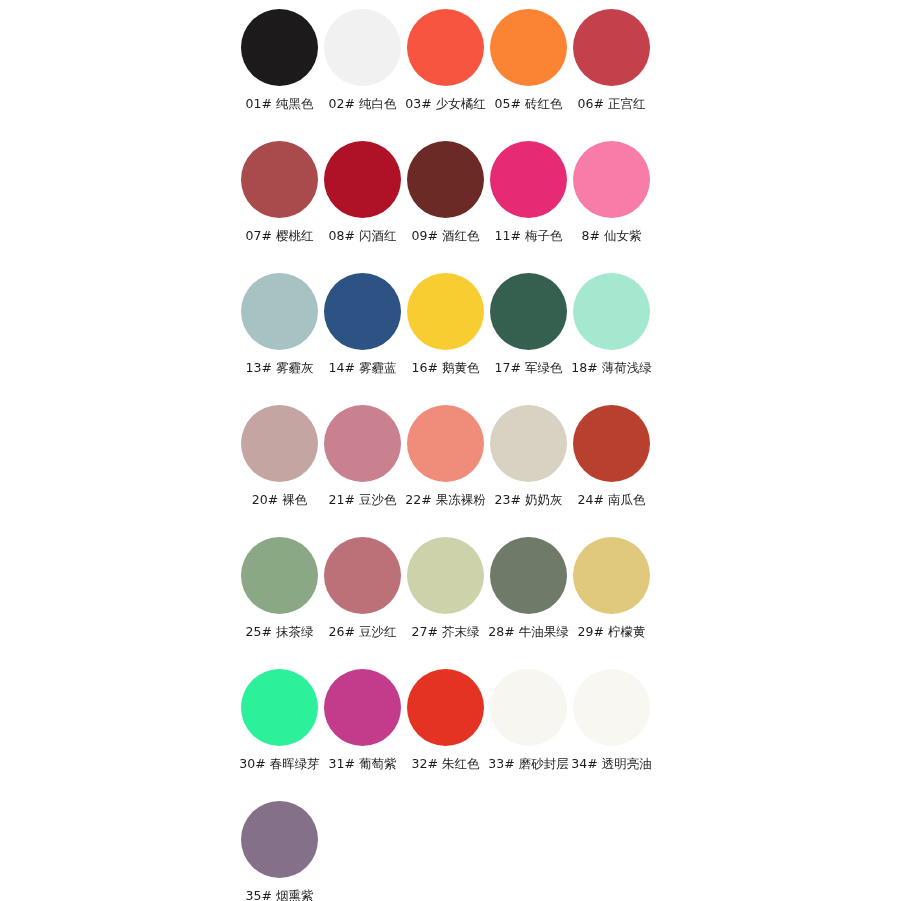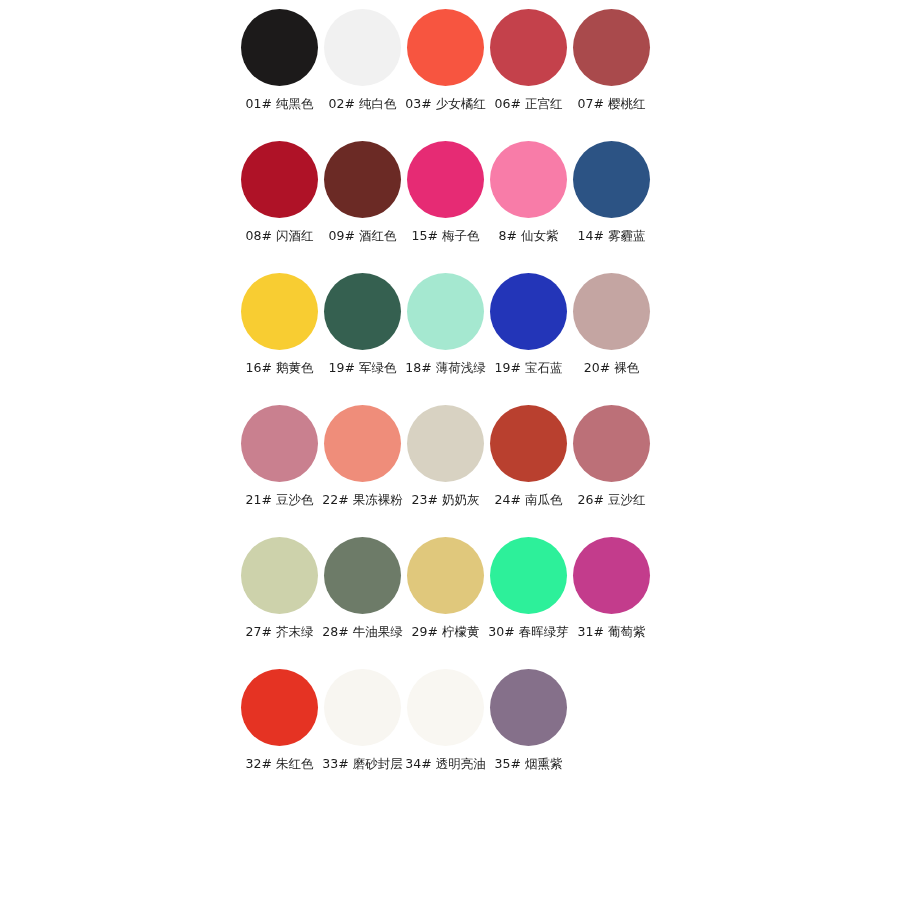--- a/index.html
+++ b/index.html
@@ -65,82 +65,90 @@
       </div>
       <div class="swatch-cell">
         <div class="swatch-dot" style="background: rgb(241, 241, 241);"></div>
         <div class="swatch-label">02# 纯白色</div>
       </div>
       <div class="swatch-cell">
         <div class="swatch-dot" style="background: rgb(247, 85, 64);"></div>
         <div class="swatch-label">03# 少女橘红</div>
       </div>
       <div class="swatch-cell">
+        <div class="swatch-dot" style="background: rgb(251, 131, 52);"></div>
+        <div class="swatch-label">05# 砖红色</div>
+      </div>
+      <div class="swatch-cell">
         <div class="swatch-dot" style="background: rgb(196, 65, 75);"></div>
         <div class="swatch-label">06# 正宫红</div>
       </div>
       <div class="swatch-cell">
         <div class="swatch-dot" style="background: rgb(169, 74, 76);"></div>
         <div class="swatch-label">07# 樱桃红</div>
       </div>
       <div class="swatch-cell">
         <div class="swatch-dot" style="background: rgb(175, 18, 39);"></div>
         <div class="swatch-label">08# 闪酒红</div>
       </div>
       <div class="swatch-cell">
         <div class="swatch-dot" style="background: rgb(107, 42, 37);"></div>
         <div class="swatch-label">09# 酒红色</div>
       </div>
       <div class="swatch-cell">
         <div class="swatch-dot" style="background: rgb(230, 43, 116);"></div>
-        <div class="swatch-label">15# 梅子色</div>
+        <div class="swatch-label">11# 梅子色</div>
       </div>
       <div class="swatch-cell">
         <div class="swatch-dot" style="background: rgb(248, 124, 168);"></div>
         <div class="swatch-label">8# 仙女紫</div>
+      </div>
+      <div class="swatch-cell">
+        <div class="swatch-dot" style="background: rgb(166, 194, 194);"></div>
+        <div class="swatch-label">13# 雾霾灰</div>
       </div>
       <div class="swatch-cell">
         <div class="swatch-dot" style="background: rgb(44, 83, 132);"></div>
         <div class="swatch-label">14# 雾霾蓝</div>
       </div>
       <div class="swatch-cell">
         <div class="swatch-dot" style="background: rgb(248, 205, 50);"></div>
         <div class="swatch-label">16# 鹅黄色</div>
       </div>
       <div class="swatch-cell">
         <div class="swatch-dot" style="background: rgb(53, 96, 80);"></div>
-        <div class="swatch-label">19# 军绿色</div>
+        <div class="swatch-label">17# 军绿色</div>
       </div>
       <div class="swatch-cell">
         <div class="swatch-dot" style="background: rgb(165, 232, 208);"></div>
         <div class="swatch-label">18# 薄荷浅绿</div>
-      </div>
-      <div class="swatch-cell">
-        <div class="swatch-dot" style="background: rgb(35, 53, 184);"></div>
-        <div class="swatch-label">19# 宝石蓝</div>
       </div>
       <div class="swatch-cell">
         <div class="swatch-dot" style="background: rgb(196, 165, 162);"></div>
         <div class="swatch-label">20# 裸色</div>
       </div>
       <div class="swatch-cell">
         <div class="swatch-dot" style="background: rgb(201, 128, 143);"></div>
         <div class="swatch-label">21# 豆沙色</div>
       </div>
       <div class="swatch-cell">
         <div class="swatch-dot" style="background: rgb(239, 141, 122);"></div>
         <div class="swatch-label">22# 果冻裸粉</div>
       </div>
       <div class="swatch-cell">
         <div class="swatch-dot" style="background: rgb(216, 210, 194);"></div>
         <div class="swatch-label">23# 奶奶灰</div>
       </div>
       <div class="swatch-cell">
         <div class="swatch-dot" style="background: rgb(185, 64, 47);"></div>
         <div class="swatch-label">24# 南瓜色</div>
+      </div>
+      <div class="swatch-cell">
+        <div class="swatch-dot" style="background: rgb(139, 168, 133);"></div>
+        <div class="swatch-label">25# 抹茶绿</div>
       </div>
       <div class="swatch-cell">
         <div class="swatch-dot" style="background: rgb(188, 112, 120);"></div>
         <div class="swatch-label">26# 豆沙红</div>
       </div>
       <div class="swatch-cell">
         <div class="swatch-dot" style="background: rgb(205, 210, 171);"></div>
         <div class="swatch-label">27# 芥末绿</div>
       </div>
       <div class="swatch-cell">

